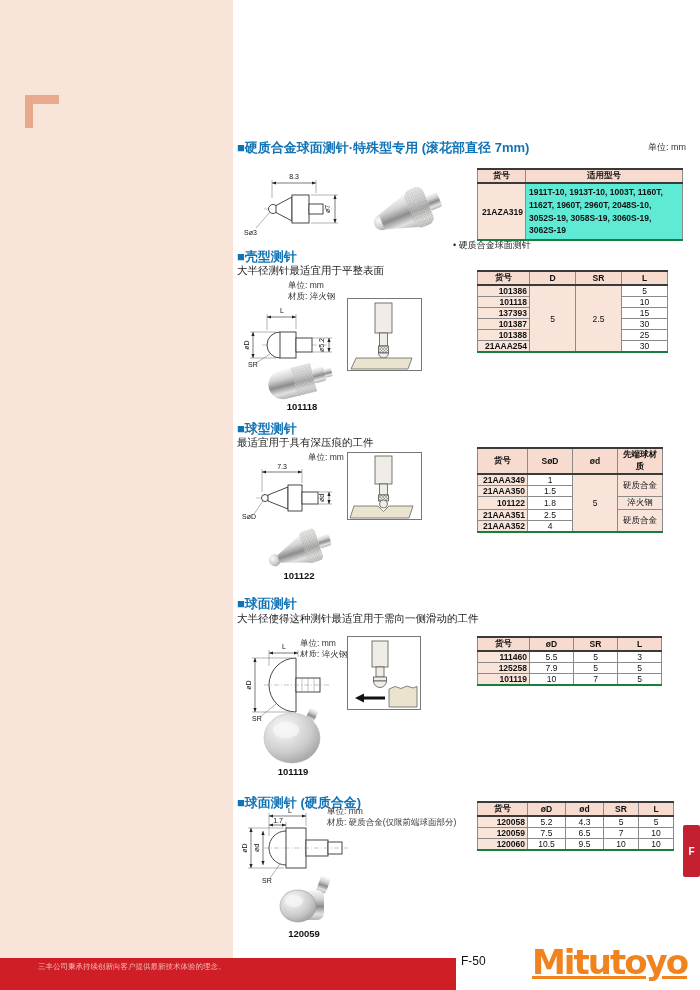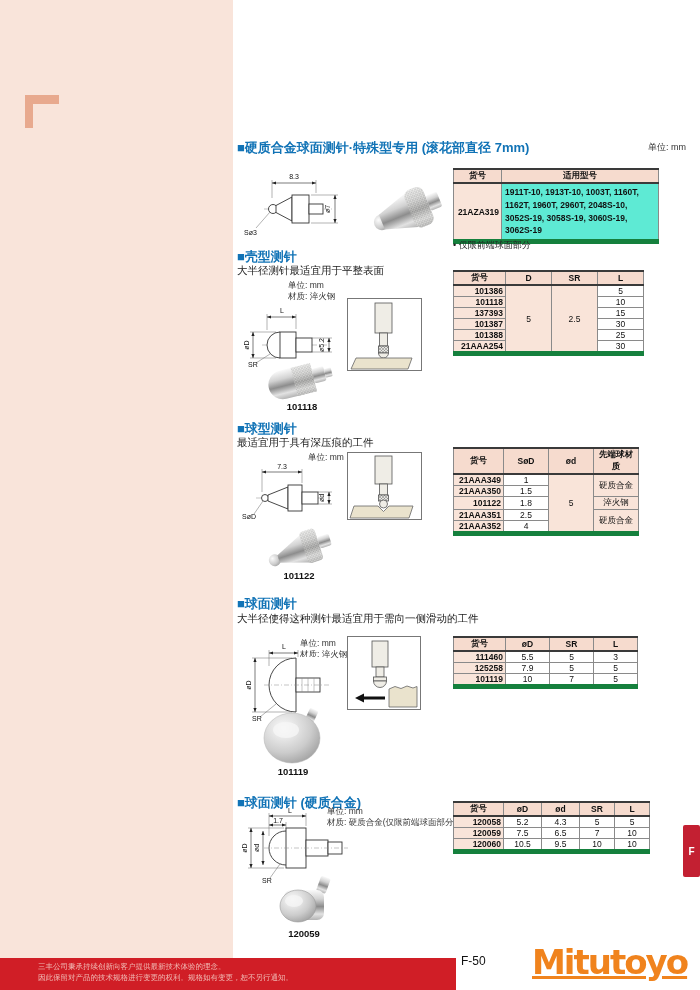--- a/index.html
+++ b/index.html
@@ -9,21 +9,21 @@
   .sidebar{left:0;top:0;width:233px;height:958px;background:#f9e4da;}
   .bracket-h{left:25px;top:95px;width:34px;height:9px;background:#e8a98e;}
   .bracket-v{left:25px;top:95px;width:8px;height:33px;background:#e8a98e;}
   .sec-title{color:#1173b6;font-weight:bold;font-size:13px;white-space:nowrap;letter-spacing:0;}
   .sec-sub{font-size:10.5px;color:#222;white-space:nowrap;}
   .small-lab{font-size:8.5px;color:#333;white-space:nowrap;line-height:11px;}
   .unit-top{font-size:9px;color:#333;white-space:nowrap;}
   .note{font-size:9px;color:#222;white-space:nowrap;}
   .photo-label{font-weight:bold;font-size:9.5px;color:#111;text-align:center;}
   table.spec{border-collapse:collapse;background:#fff;font-size:8.5px;color:#111;
-             border-top:2px solid #3a3a3a;border-bottom:5px solid #15803d;table-layout:fixed;}
+             border-top:2px solid #3a3a3a;border-bottom:2px solid #15803d;table-layout:fixed;margin-left:24px;}
   table.spec th{background:#f6dbce;border:1px solid #8a8a8a;border-bottom:2px solid #3a3a3a;
              font-weight:bold;padding:0 2px;font-size:8.5px;height:12px;}
   table.spec td{border:1px solid #8a8a8a;text-align:center;padding:0 2px;}
   table.spec .pn{text-align:right;font-weight:bold;background:#f9e4d9;padding-left:3px;}
   table.spec .pink{background:#f9e4d9;}
   .t1 td{height:47px;}
   .t1 .models{text-align:left;font-weight:bold;line-height:1.5;padding:2px 3px;white-space:normal;background:#5eead4;}
   .t2 td{height:9px;}
   .t3 td{height:10px;}
   .t4 td{height:10px;}
@@ -120,21 +120,21 @@
       <th>适用型号</th>
     </tr>
       </thead>
     <tbody>
         <tr>
       <td class="pn">21AZA319</td>
       <td class="models">1911T-10, 1913T-10, 1003T, 1160T, 1162T, 1960T, 2960T, 2048S-10, 3052S-19, 3058S-19, 3060S-19, 3062S-19</td>
     </tr>
       </tbody>
   </table>
-  <div class="abs note" style="left:453px;top:239px">• 仅限前端球面部分</div>
+  <div class="abs note" style="left:453px;top:239px">• 硬质合金球面测针</div>
 
   <div class="abs sec-title" style="left:237px;top:248px">■壳型测针</div>
   <div class="abs sec-sub" style="left:237px;top:264px">大半径测针最适宜用于平整表面</div>
   <div class="abs small-lab" style="left:288px;top:280px">单位: mm</div>
   <div class="abs small-lab" style="left:288px;top:291px">材质: 淬火钢</div>
 
   <svg class="abs" style="left:240px;top:300px" width="100" height="68" viewBox="0 0 100 68">
     <line class="ext" x1="27" y1="14" x2="27" y2="30"></line>
       <line class="ext" x1="56" y1="14" x2="56" y2="29"></line>
     <line class="dim" x1="27" y1="17" x2="56" y2="17" marker-start="url(#arr)" marker-end="url(#arr)"></line>
@@ -469,18 +469,17 @@
     </tbody>
   </table>
 
   <div class="abs ftab">
       <span>F</span>
     </div>
 
   <div class="abs footer-bar"></div>
   <div class="abs footer-text">
     <div>三丰公司秉承持续创新向客户提供最新技术体验的理念。</div>
-    <div>因此保留对产品的技术规格进行变更的权利。规格如有变更，恕不另行通知。</div>
   </div>
   <div class="abs pageno">F-50</div>
   <div class="abs logo">Mitutoyo</div>
 
 </div>
 
 </body></html>

